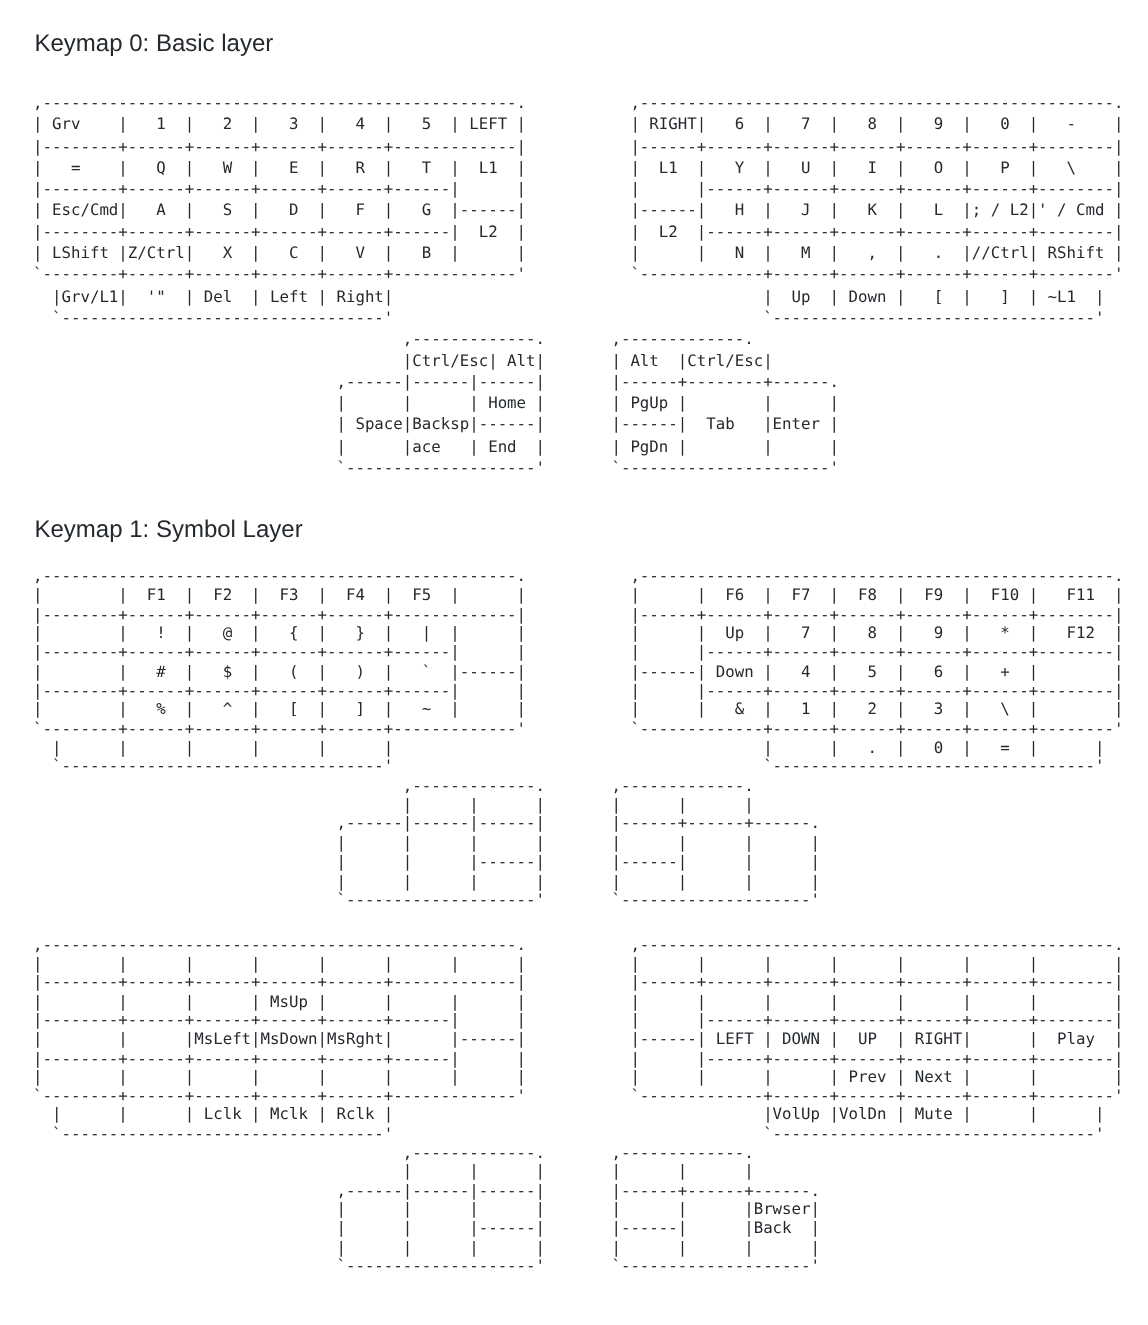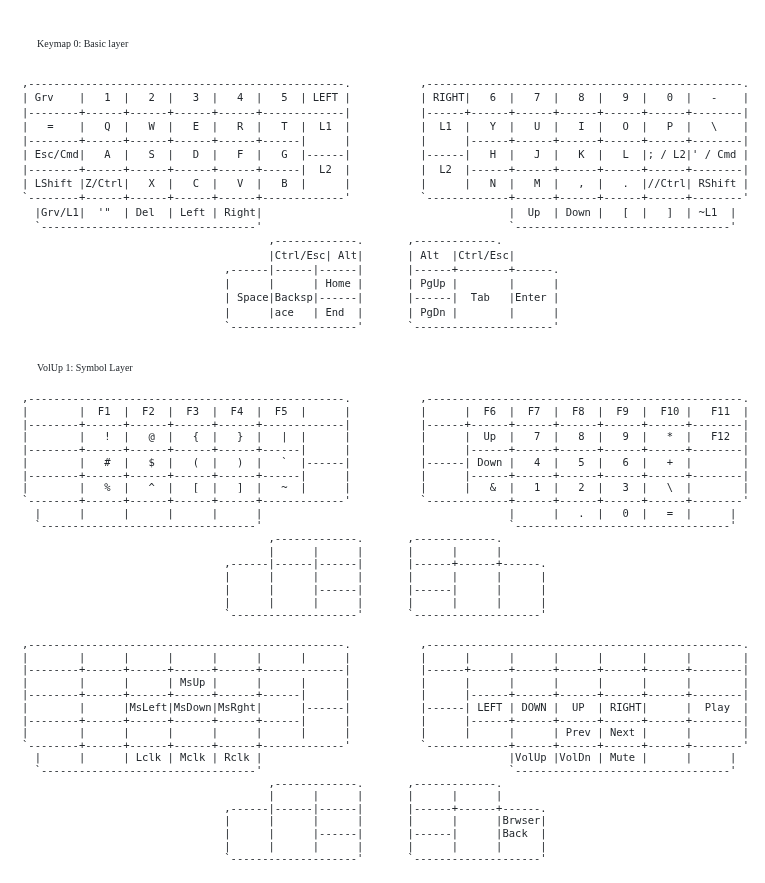--- a/index.html
+++ b/index.html
@@ -9,25 +9,25 @@
   }
   body {
     width: 765px;
     height: 883px;
     overflow: hidden;
     padding: 22px 0 0 22px;
     box-sizing: border-box;
     color: #24292e;
   }
   .title {
-    font-family: Liberation Serif, serif;
-    font-size: 10px;
+    font-family: Liberation Sans, sans-serif;
+    font-size: 16px;
     line-height: 14px;
     white-space: pre;
-    margin: 15px;
+    margin: 1px;
   }
   pre.art {
     font-family: "DejaVu Sans Mono", "Liberation Mono", monospace;
     font-size: 10.5px;
     white-space: pre;
     letter-spacing: 0;
   }
   .s0 .art { line-height: 14.3px; margin: 25px 0 28px 0; }
   .s1 .art { line-height: 12.7px; margin: 17px 0 0 0; }
   .s2 .art { line-height: 12.6px; margin: 17px 0 0 0; }
@@ -51,21 +51,21 @@
                                        ,-------------.       ,-------------.
                                        |Ctrl/Esc| Alt|       | Alt  |Ctrl/Esc|
                                 ,------|------|------|       |------+--------+------.
                                 |      |      | Home |       | PgUp |        |      |
                                 | Space|Backsp|------|       |------|  Tab   |Enter |
                                 |      |ace   | End  |       | PgDn |        |      |
                                 `--------------------'       `----------------------'</pre>
 </section>
 
 <section class="keymap-section s1">
-  <div class="title">VolUp 1: Symbol Layer</div>
+  <div class="title">Keymap 1: Symbol Layer</div>
   <pre class="art">,--------------------------------------------------.           ,--------------------------------------------------.
 |        |  F1  |  F2  |  F3  |  F4  |  F5  |      |           |      |  F6  |  F7  |  F8  |  F9  |  F10 |   F11  |
 |--------+------+------+------+------+-------------|           |------+------+------+------+------+------+--------|
 |        |   !  |   @  |   {  |   }  |   |  |      |           |      |  Up  |   7  |   8  |   9  |   *  |   F12  |
 |--------+------+------+------+------+------|      |           |      |------+------+------+------+------+--------|
 |        |   #  |   $  |   (  |   )  |   `  |------|           |------| Down |   4  |   5  |   6  |   +  |        |
 |--------+------+------+------+------+------|      |           |      |------+------+------+------+------+--------|
 |        |   %  |   ^  |   [  |   ]  |   ~  |      |           |      |   &amp;  |   1  |   2  |   3  |   \  |        |
 `--------+------+------+------+------+-------------'           `-------------+------+------+------+------+--------'
   |      |      |      |      |      |                                       |      |   .  |   0  |   =  |      |

